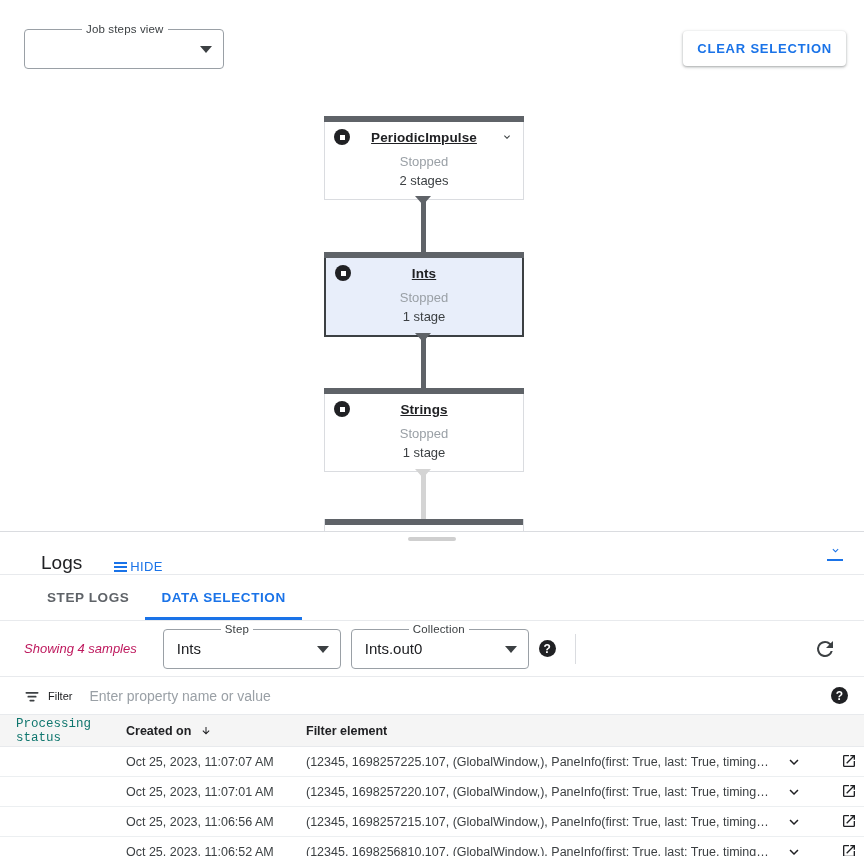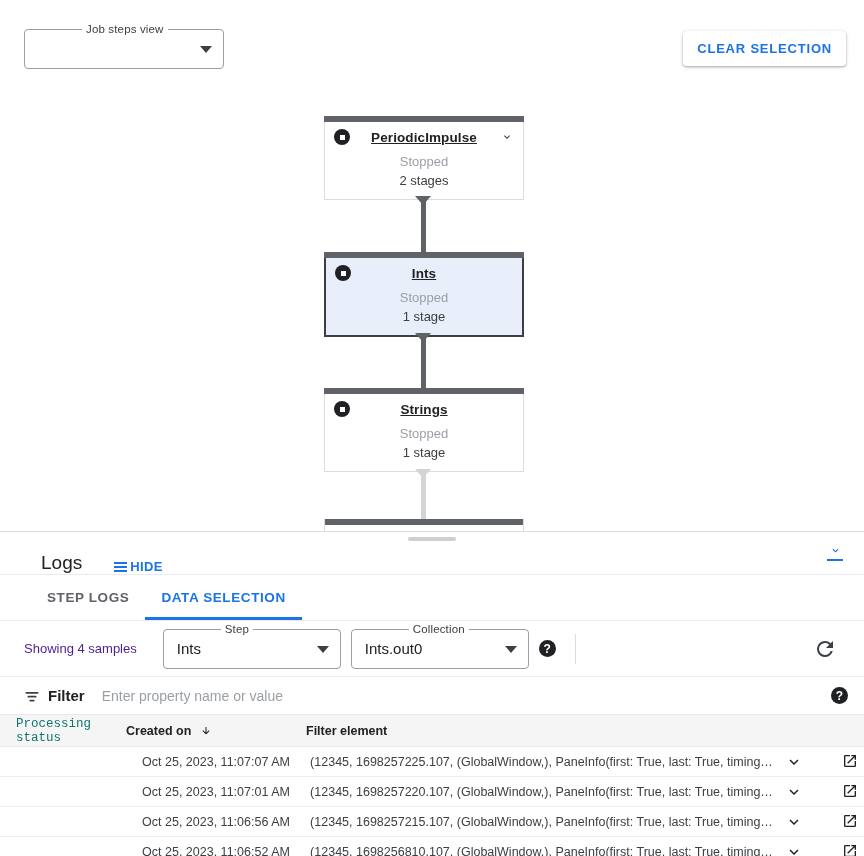--- a/index.html
+++ b/index.html
@@ -120,21 +120,21 @@
     cursor: row-resize;
   }
   .logs-header {
     position: relative; height: 43px; display: flex; align-items: flex-end;
     padding: 0 16px 0 41px; border-bottom: 1px solid #e8eaed;
   }
   .logs-title { font-size: 19px; color: #202124; font-weight: 400; }
   .hide-link {
     display: flex; align-items: center; gap: 3px;
     margin-left: 32px; color: #1a73e8;
-    font-size: 13px; font-weight: 700; letter-spacing: .4px; cursor: pointer;
+    font-size: 13px; font-weight: 400; letter-spacing: .4px; cursor: pointer;
   }
   .hide-link .bars { display: flex; flex-direction: column; gap: 2px; }
   .hide-link .bars i { display: block; width: 13px; height: 2px; background: #1a73e8; }
   .hide-link .bars i:nth-child(2) { width: 13px; }
   .collapse-btn {
     position: absolute; right: 18px; top: 50%; margin-top: -11px;
     width: 22px; height: 22px; cursor: pointer;
     display: flex; flex-direction: column; align-items: center; justify-content: center; gap: 2px;
   }
 
@@ -151,41 +151,41 @@
   .tab.active::after {
     content: ""; position: absolute; left: 0; right: 0; bottom: 0;
     height: 3px; background: #1a73e8;
   }
 
   .controls-row {
     position: relative; height: 56px; display: flex; align-items: center;
     padding: 0 16px 0 24px; border-bottom: 1px solid #e8eaed;
   }
   .showing-samples {
-    font-size: 13px; color: #4c1d95; margin-right: 26px; white-space: nowrap;
+    font-size: 13px; color: #be185d; margin-right: 26px; white-space: nowrap; font-style: italic;
   }
   .ctrl-field { position: relative; width: 178px; height: 40px; margin-right: 10px; }
   .help-icon {
     width: 17px; height: 17px; border-radius: 50%; background: #202124;
     color: #fff; font-size: 12px; font-weight: 700;
     display: flex; align-items: center; justify-content: center;
     cursor: pointer; flex: 0 0 auto; font-family: "Liberation Sans", sans-serif;
   }
   .v-divider { width: 1px; height: 30px; background: #dadce0; margin-left: 19px; }
   .refresh-btn {
     position: absolute; right: 27px; top: 50%; margin-top: -12px;
     width: 24px; height: 24px; cursor: pointer;
   }
 
   .filter-row {
     position: relative; height: 38px; display: flex; align-items: center;
     padding: 0 16px 0 24px; border-bottom: 1px solid #e8eaed;
   }
   .filter-icon { width: 16px; height: 13px; margin-right: 8px; flex: 0 0 auto; }
-  .filter-label { font-size: 15px; font-weight: 700; color: #202124; margin-right: 15px; }
+  .filter-label { font-size: 11px; font-weight: 400; color: #202124; margin-right: 15px; }
   .filter-input {
     flex: 1 1 auto; border: none; outline: none; background: transparent;
     font-size: 14px; color: #202124; font-family: "Liberation Sans", sans-serif;
   }
   .filter-input::placeholder { color: #9aa0a6; }
 
   
   .table { width: 100%; }
   .thead {
     display: flex; align-items: center; height: 32px;
@@ -195,21 +195,21 @@
   .th { font-size: 12.5px; font-weight: 700; color: #202124; display: flex; align-items: center; }
   .th.muted { color: #0f766e; font-weight: 400; font-family: Liberation Mono, monospace; }
   .col-status { width: 110px; flex: 0 0 auto; }
   .col-created { width: 180px; flex: 0 0 auto; }
   .col-output  { flex: 1 1 auto; min-width: 0; }
   .col-actions { width: 74px; flex: 0 0 auto; display: flex; align-items: center; justify-content: space-between; }
   .sort-arrow { margin-left: 9px; width: 12px; height: 14px; }
 
   .trow {
     display: flex; align-items: center; height: 30px;
-    border-bottom: 1px solid #eceff1; padding: 0 5px 0 16px; text-align: center;
+    border-bottom: 1px solid #eceff1; padding: 0 5px 0 16px;
   }
   .td { font-size: 12.5px; color: #3c4043; }
   .td.col-output { white-space: nowrap; overflow: hidden; text-overflow: ellipsis; padding-right: 8px; }
   .status-dot {
     width: 9px; height: 9px; border-radius: 50%; background: #5f6368; margin-left: 9px;
   }
   .row-chev, .row-open { width: 18px; height: 18px; cursor: pointer; }
 </style>
 </head>
 <body>

